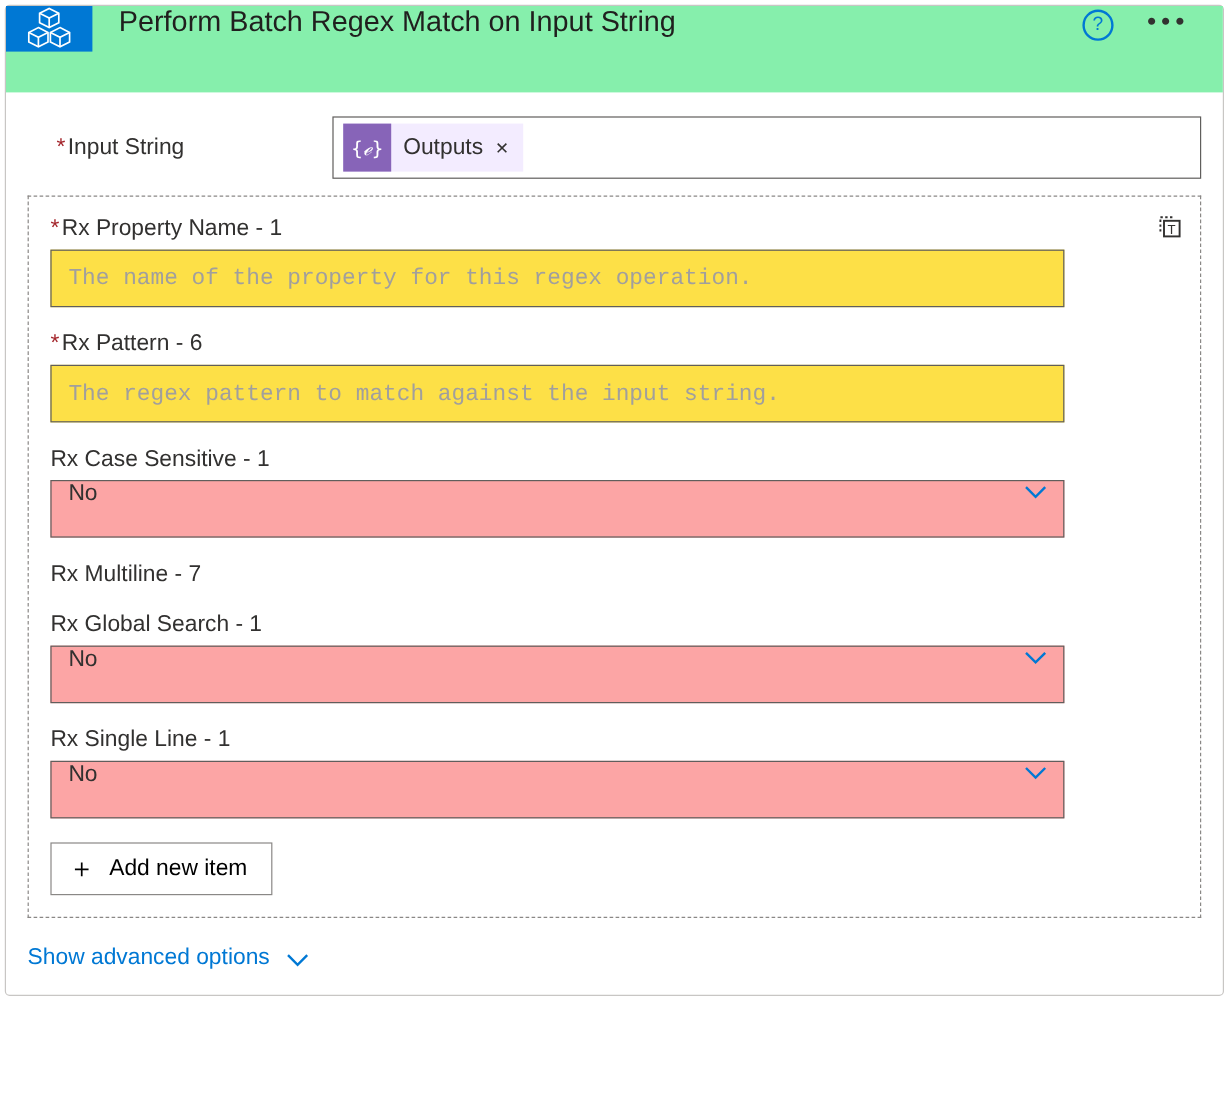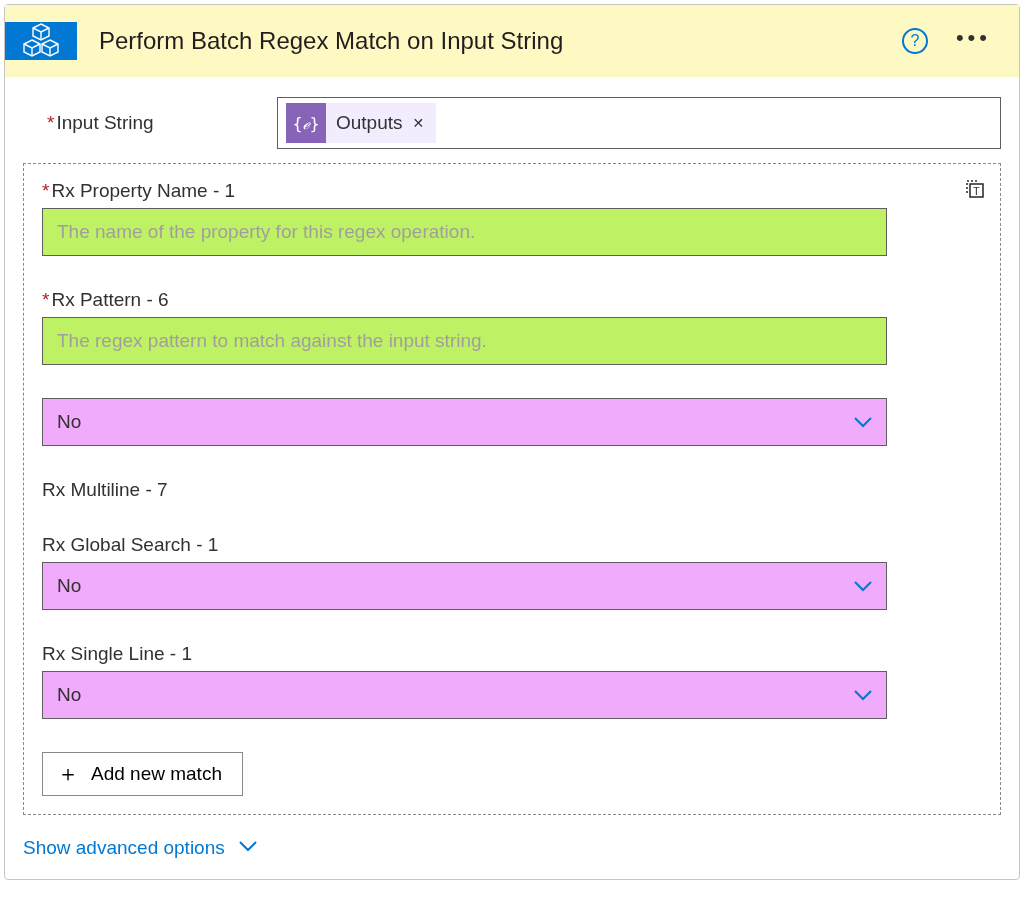--- a/index.html
+++ b/index.html
@@ -12,22 +12,22 @@
     overflow: hidden;
   }
   .card {
     border: 1px solid #c8c6c4;
     border-radius: 4px;
     margin: 4px;
     background: #fff;
   }
   .header {
     display: flex;
-    align-items: center;
-    background: #fef9c3;
+    align-items: flex-start;
+    background: #86efac;
     height: 72px;
   }
   .header-icon-box {
     width: 72px;
     background: #0078d4;
     display: flex;
     align-items: center;
     justify-content: center;
     flex-shrink: 0;
   }
@@ -112,48 +112,47 @@
     padding: 16px 18px 18px 18px;
     position: relative;
   }
   .group-copy {
     position: absolute;
     top: 12px; right: 12px;
     width: 26px; height: 26px;
     cursor: pointer;
     display:flex;align-items:center;justify-content:center;
   }
-  .field { margin-bottom: 33px; }
+  .field { margin-bottom: 20px; }
   .field-label {
     font-size: 19px;
     color: #323130;
     margin-bottom: 6px;
     display: block;
   }
   .text-input {
     width: 845px;
     height: 48px;
     border: 1px solid #605e5c;
     padding: 0 14px;
     font-size: 19px;
     color: #323130;
-    background: #bef264;
-    font-family: Liberation Sans, sans-serif;
+    background: #fde047;
+    font-family: Liberation Mono, monospace;
   }
   .text-input::placeholder { color: #a19f9d; }
   .select {
     width: 845px;
     height: 48px;
     border: 1px solid #605e5c;
     padding: 0 14px;
     display: flex;
-    align-items: center;
     justify-content: space-between;
     font-size: 19px;
-    background: #f0abfc;
+    background: #fca5a5;
     cursor: pointer;
   }
   .chevron-down {
     width: 18px; height: 18px;
     display:flex;align-items:center;justify-content:center;
   }
   .chevron-down svg { stroke: #0078d4; }
   .add-btn {
     display: inline-flex;
     align-items: center;
@@ -162,21 +161,21 @@
     height: 44px;
     padding: 0 20px 0 14px;
     background: #fff;
     font-size: 19px;
     cursor: pointer;
     font-family: inherit;
   }
   .plus { font-size: 22px; line-height: 1; }
   .advanced {
     display: inline-flex;
-    align-items: flex-start;
+    align-items: flex-end;
     gap: 14px;
     color: #0078d4;
     font-size: 19px;
     margin-top: 22px;
     cursor: pointer;
   }
   .advanced .chevron-down svg { stroke: #0078d4; }
 </style>
 </head>
 <body>
@@ -244,20 +243,21 @@
       </div>
 
       <div class="field">
         <label class="field-label">
           <span class="req">*</span><span>Rx Pattern - 6</span>
         </label>
         <input class="text-input" placeholder="The regex pattern to match against the input string." style="">
       </div>
 
       <div class="field">
+        <label class="field-label">Rx Case Sensitive - 1</label>
         <div class="select">
           <span>No</span>
           <span class="chevron-down">
               <svg width="18" height="12" viewBox="0 0 18 12" fill="none" stroke-width="2">
                 <polyline points="1,2 9,10 17,2"></polyline>
               </svg>
             </span>
         </div>
       </div>
 
@@ -284,21 +284,21 @@
           <span class="chevron-down">
               <svg width="18" height="12" viewBox="0 0 18 12" fill="none" stroke-width="2">
                 <polyline points="1,2 9,10 17,2"></polyline>
               </svg>
             </span>
         </div>
       </div>
 
       <button class="add-btn">
         <span class="plus">＋</span>
-        <span>Add new match</span>
+        <span>Add new item</span>
       </button>
     </div>
 
     <div class="advanced">
       <span>Show advanced options</span>
       <span class="chevron-down">
           <svg width="18" height="12" viewBox="0 0 18 12" fill="none" stroke-width="2">
             <polyline points="1,2 9,10 17,2"></polyline>
           </svg>
         </span>

